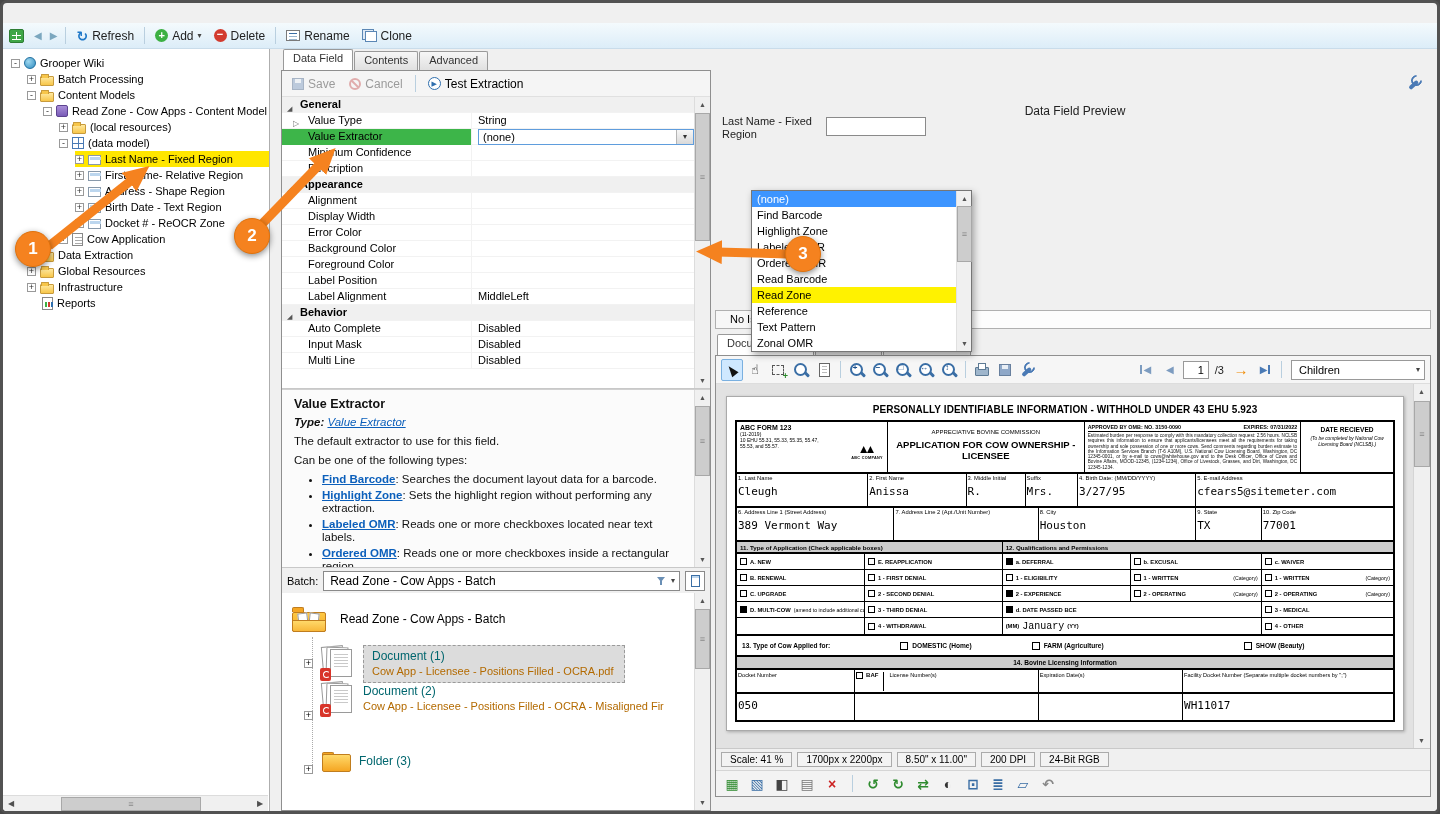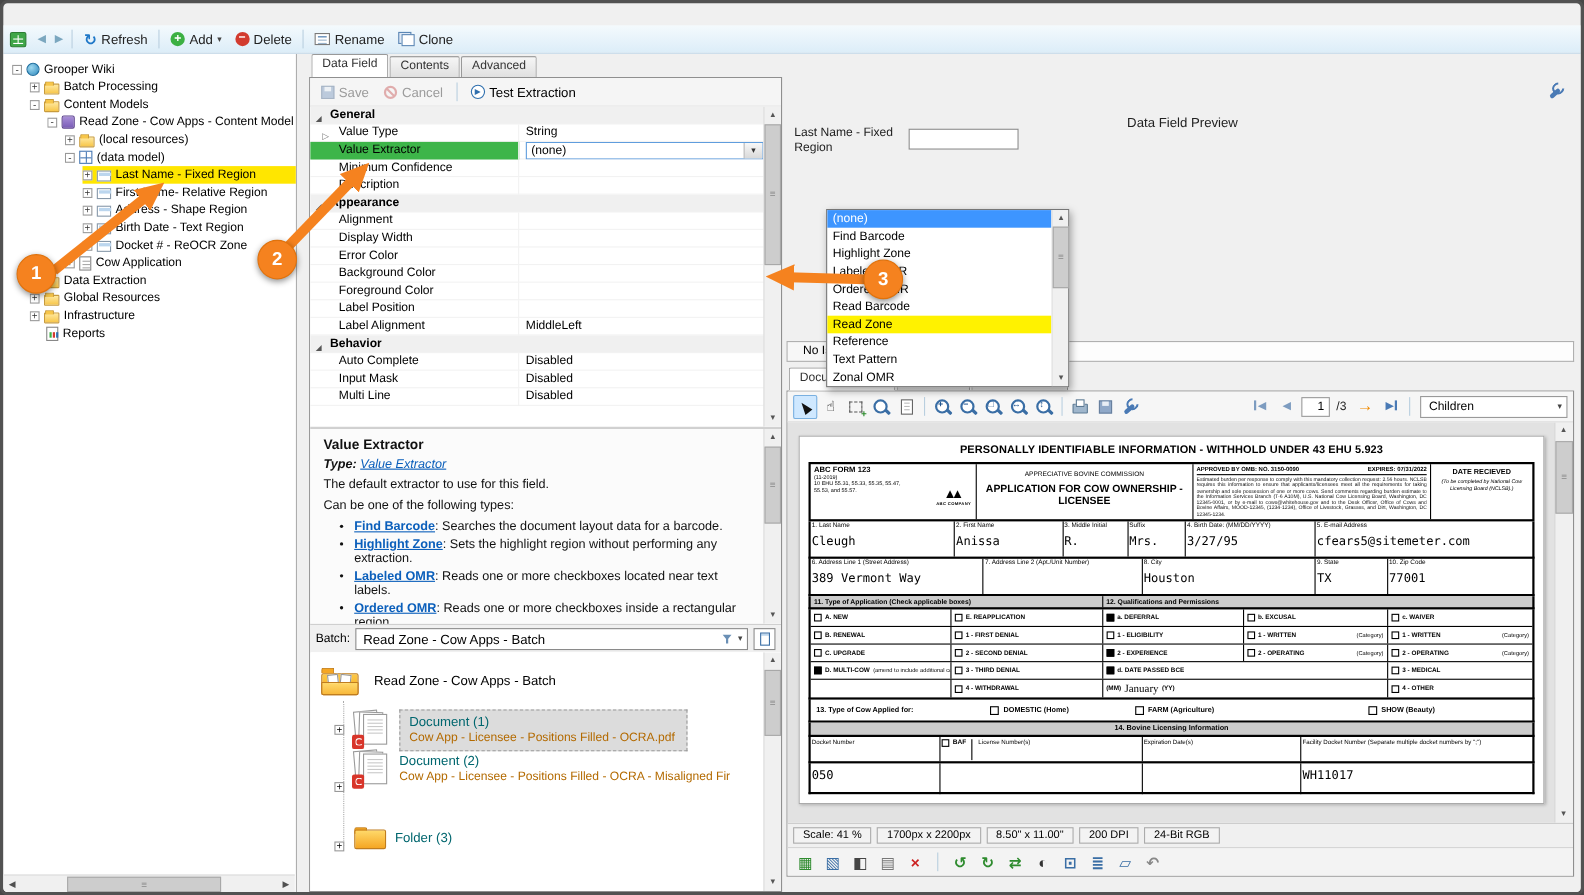--- a/index.html
+++ b/index.html
@@ -218,21 +218,21 @@
 .fsec .fs{padding:1.5px 3px;border-right:1px solid #000}
 .fsec .fs:last-child{border-right:none}
 .cgrid{border:2px solid #000;border-top:none}
 .cg-row{display:flex;border-bottom:1px solid #000;height:16px}
 .cg-row:last-child{border-bottom:none}
 .cg-cell{display:flex;align-items:center;gap:3px;border-right:1px solid #000;padding:0 3px;font-size:5.8px;font-weight:bold;overflow:hidden;white-space:nowrap}
 .cg-cell:last-child{border-right:none}
 .cb{flex:0 0 7px;width:7px;height:7px;border:1px solid #000;background:#fff;display:inline-block}
 .cb.filled{background:#000}
 .cg-note{margin-left:auto;font-weight:normal;font-size:5.2px}
-.cg-mono{font-family:Liberation Serif, serif;font-size:10px;font-weight:normal}
+.cg-mono{font-family:Liberation Mono, monospace;font-size:10px;font-weight:normal}
 .f13{display:flex;align-items:center;border:2px solid #000;border-top:none;height:21px;padding:0 5px;font-size:6.6px;font-weight:bold}
 .f13 .opt{display:flex;align-items:center;gap:4px}
 .f13 .cb{width:8px;height:8px;flex-basis:8px}
 .fsec14{border:2px solid #000;border-top:none;background:#ccc;text-align:center;font-weight:bold;font-size:6.6px;padding:2px}
 .flic{display:flex;border:2px solid #000;border-top:none}
 .flic .fc{min-height:22px;display:flex;align-items:flex-start;gap:3px;padding-top:2px}
 .flic .fl{font-size:5.6px}
 .baf{font-size:6px;font-weight:bold}
 .vdiv{width:1px;align-self:stretch;background:#000;margin:0 2px}
 .flicv{display:flex;border:2px solid #000;border-top:none;height:28px}

